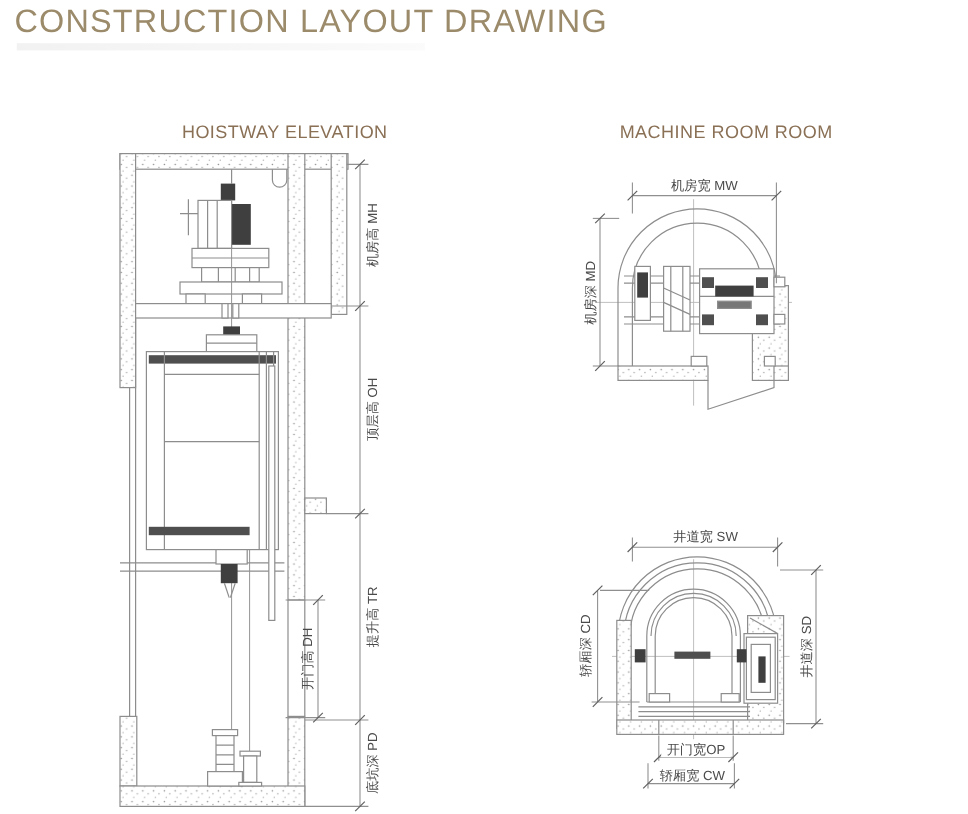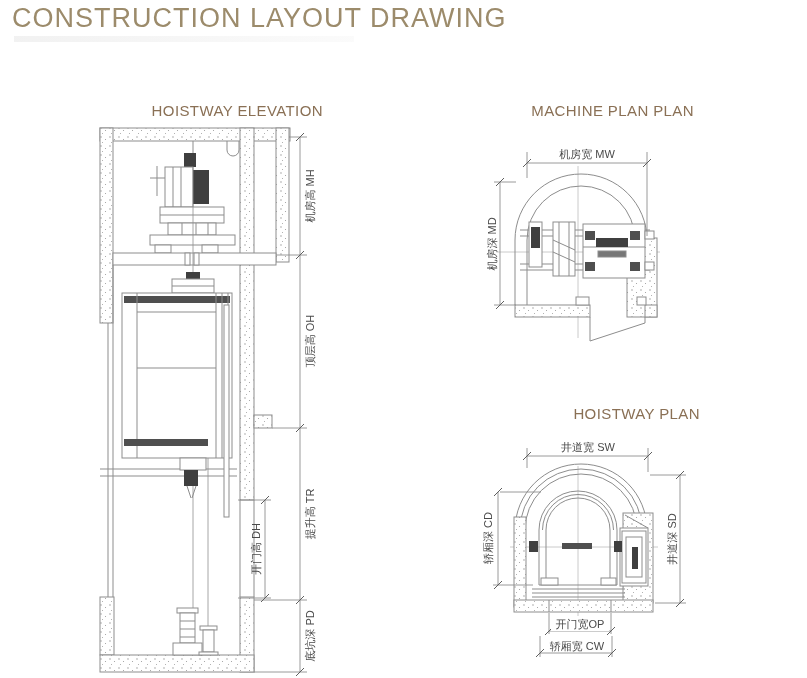--- a/index.html
+++ b/index.html
@@ -22,22 +22,21 @@
 </style>
 </head>
 <body>
 
 <div id="page">
 
   <div class="main-title">CONSTRUCTION LAYOUT DRAWING</div>
   <div class="ghost-line"></div>
 
   <div class="section-heading" style="left:103px;top:102px;">HOISTWAY ELEVATION</div>
-  <div class="section-heading" style="left:474px;top:102px;">MACHINE PLAN PLAN</div>
-  <div class="section-heading" style="left:480px;top:405px;">HOISTWAY PLAN</div>
+  <div class="section-heading" style="left:474px;top:102px;">MACHINE ROOM ROOM</div>
 
   <svg style="left:92px;top:123px;" width="232" height="556" viewBox="92 123 232 556">
     <defs>
       <pattern id="st1" width="9" height="9" patternUnits="userSpaceOnUse">
         <rect width="9" height="9" fill="#ffffff"></rect>
         <circle cx="2" cy="2" r=".65" fill="#8e8e8e"></circle>
         <circle cx="6.5" cy="4.5" r=".55" fill="#9a9a9a"></circle>
         <circle cx="3.5" cy="7.5" r=".5" fill="#9a9a9a"></circle>
       </pattern>
     </defs>

